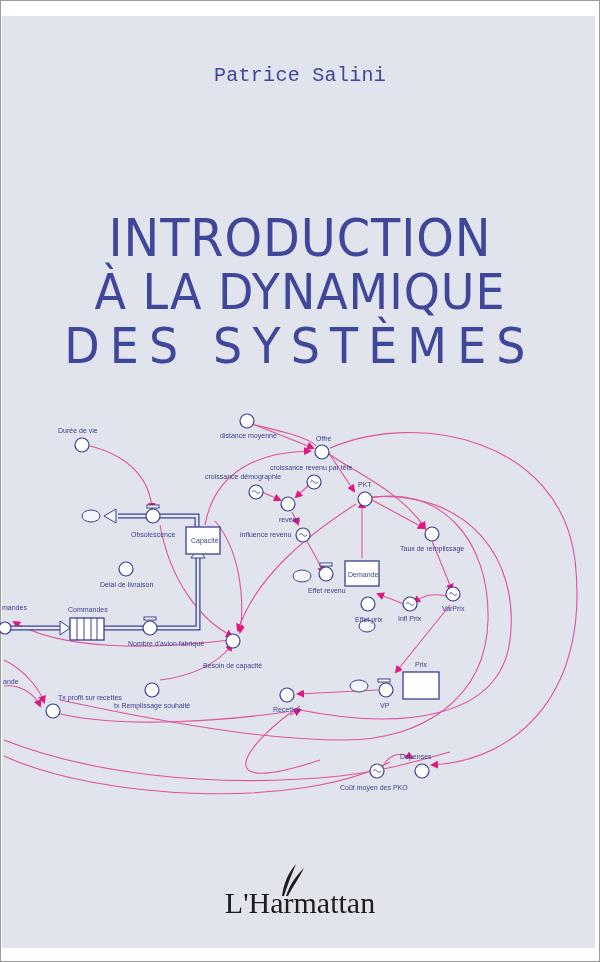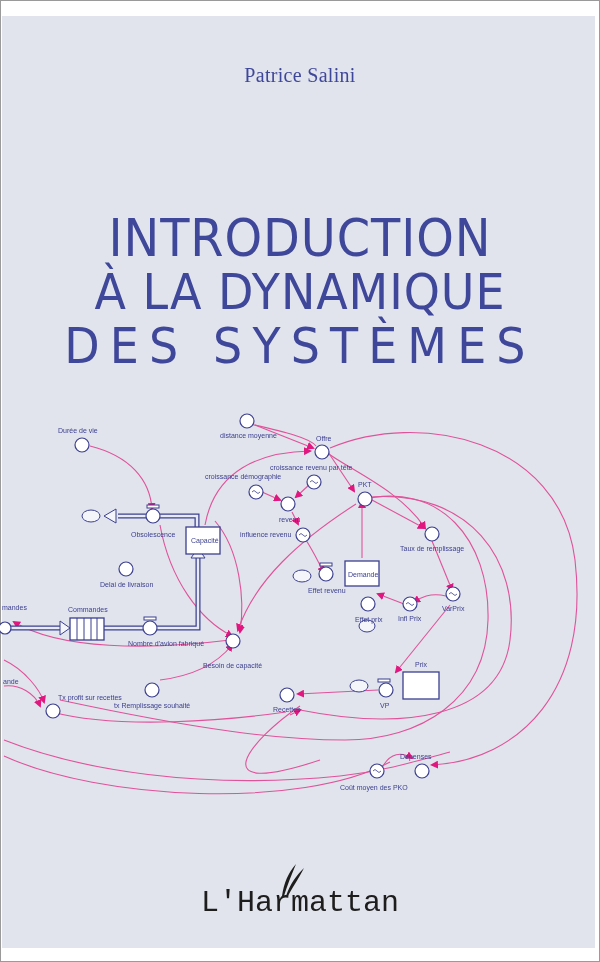--- a/index.html
+++ b/index.html
@@ -1,26 +1,26 @@
 <!DOCTYPE html>
 <html><head>
 <meta charset="utf-8">
 <style>
   html,body{margin:0;padding:0;}
   body{width:600px;height:962px;background:#ffffff;position:relative;overflow:hidden;font-family:"DejaVu Sans",sans-serif;}
   .frame{position:absolute;left:0;top:0;width:598px;height:960px;border:1px solid #9a9a9a;}
   .cover{position:absolute;left:2px;top:16px;width:593px;height:932px;background:#e1e4ec;}
-  .author{position:absolute;left:0;width:600px;top:64px;text-align:center;font-family:Liberation Serif, serif;font-size:20px;color:#3f479a;letter-spacing:0.3px;font-weight:300;}
+  .author{position:absolute;left:0;width:600px;top:64px;text-align:center;font-family:Liberation Mono, monospace;font-size:20px;color:#3f479a;letter-spacing:0.3px;font-weight:300;}
   .title{position:absolute;left:0;width:600px;text-align:center;font-family:"DejaVu Sans",sans-serif;color:#3f479a;font-weight:normal;}
   .t1{top:208px;font-size:52px;letter-spacing:1px;transform:scaleX(0.92);}
   .t2{top:263px;font-size:50px;letter-spacing:1px;transform:scaleX(0.92);}
   .t3{top:317px;font-size:50px;letter-spacing:11px;transform:scaleX(0.92);}
   svg.diagram{position:absolute;left:0;top:380px;width:600px;height:460px;}
   .lbl-s{font-family:"Liberation Sans",sans-serif;font-size:7px;fill:#3b3f8f;}
-  .publisher{position:absolute;left:0;width:600px;top:886px;text-align:center;font-family:Liberation Mono, monospace;font-size:30px;color:#1d1d1d;}
+  .publisher{position:absolute;left:0;width:600px;top:886px;text-align:center;font-family:Liberation Serif, serif;font-size:30px;color:#1d1d1d;}
   .pub-flame{position:absolute;left:268px;top:858px;width:40px;height:40px;}
 </style>
 </head>
 <body>
 
 <div class="frame"></div>
 <div class="cover"></div>
 
 <div class="author">Patrice Salini</div>
 <div class="title t1">INTRODUCTION</div>

